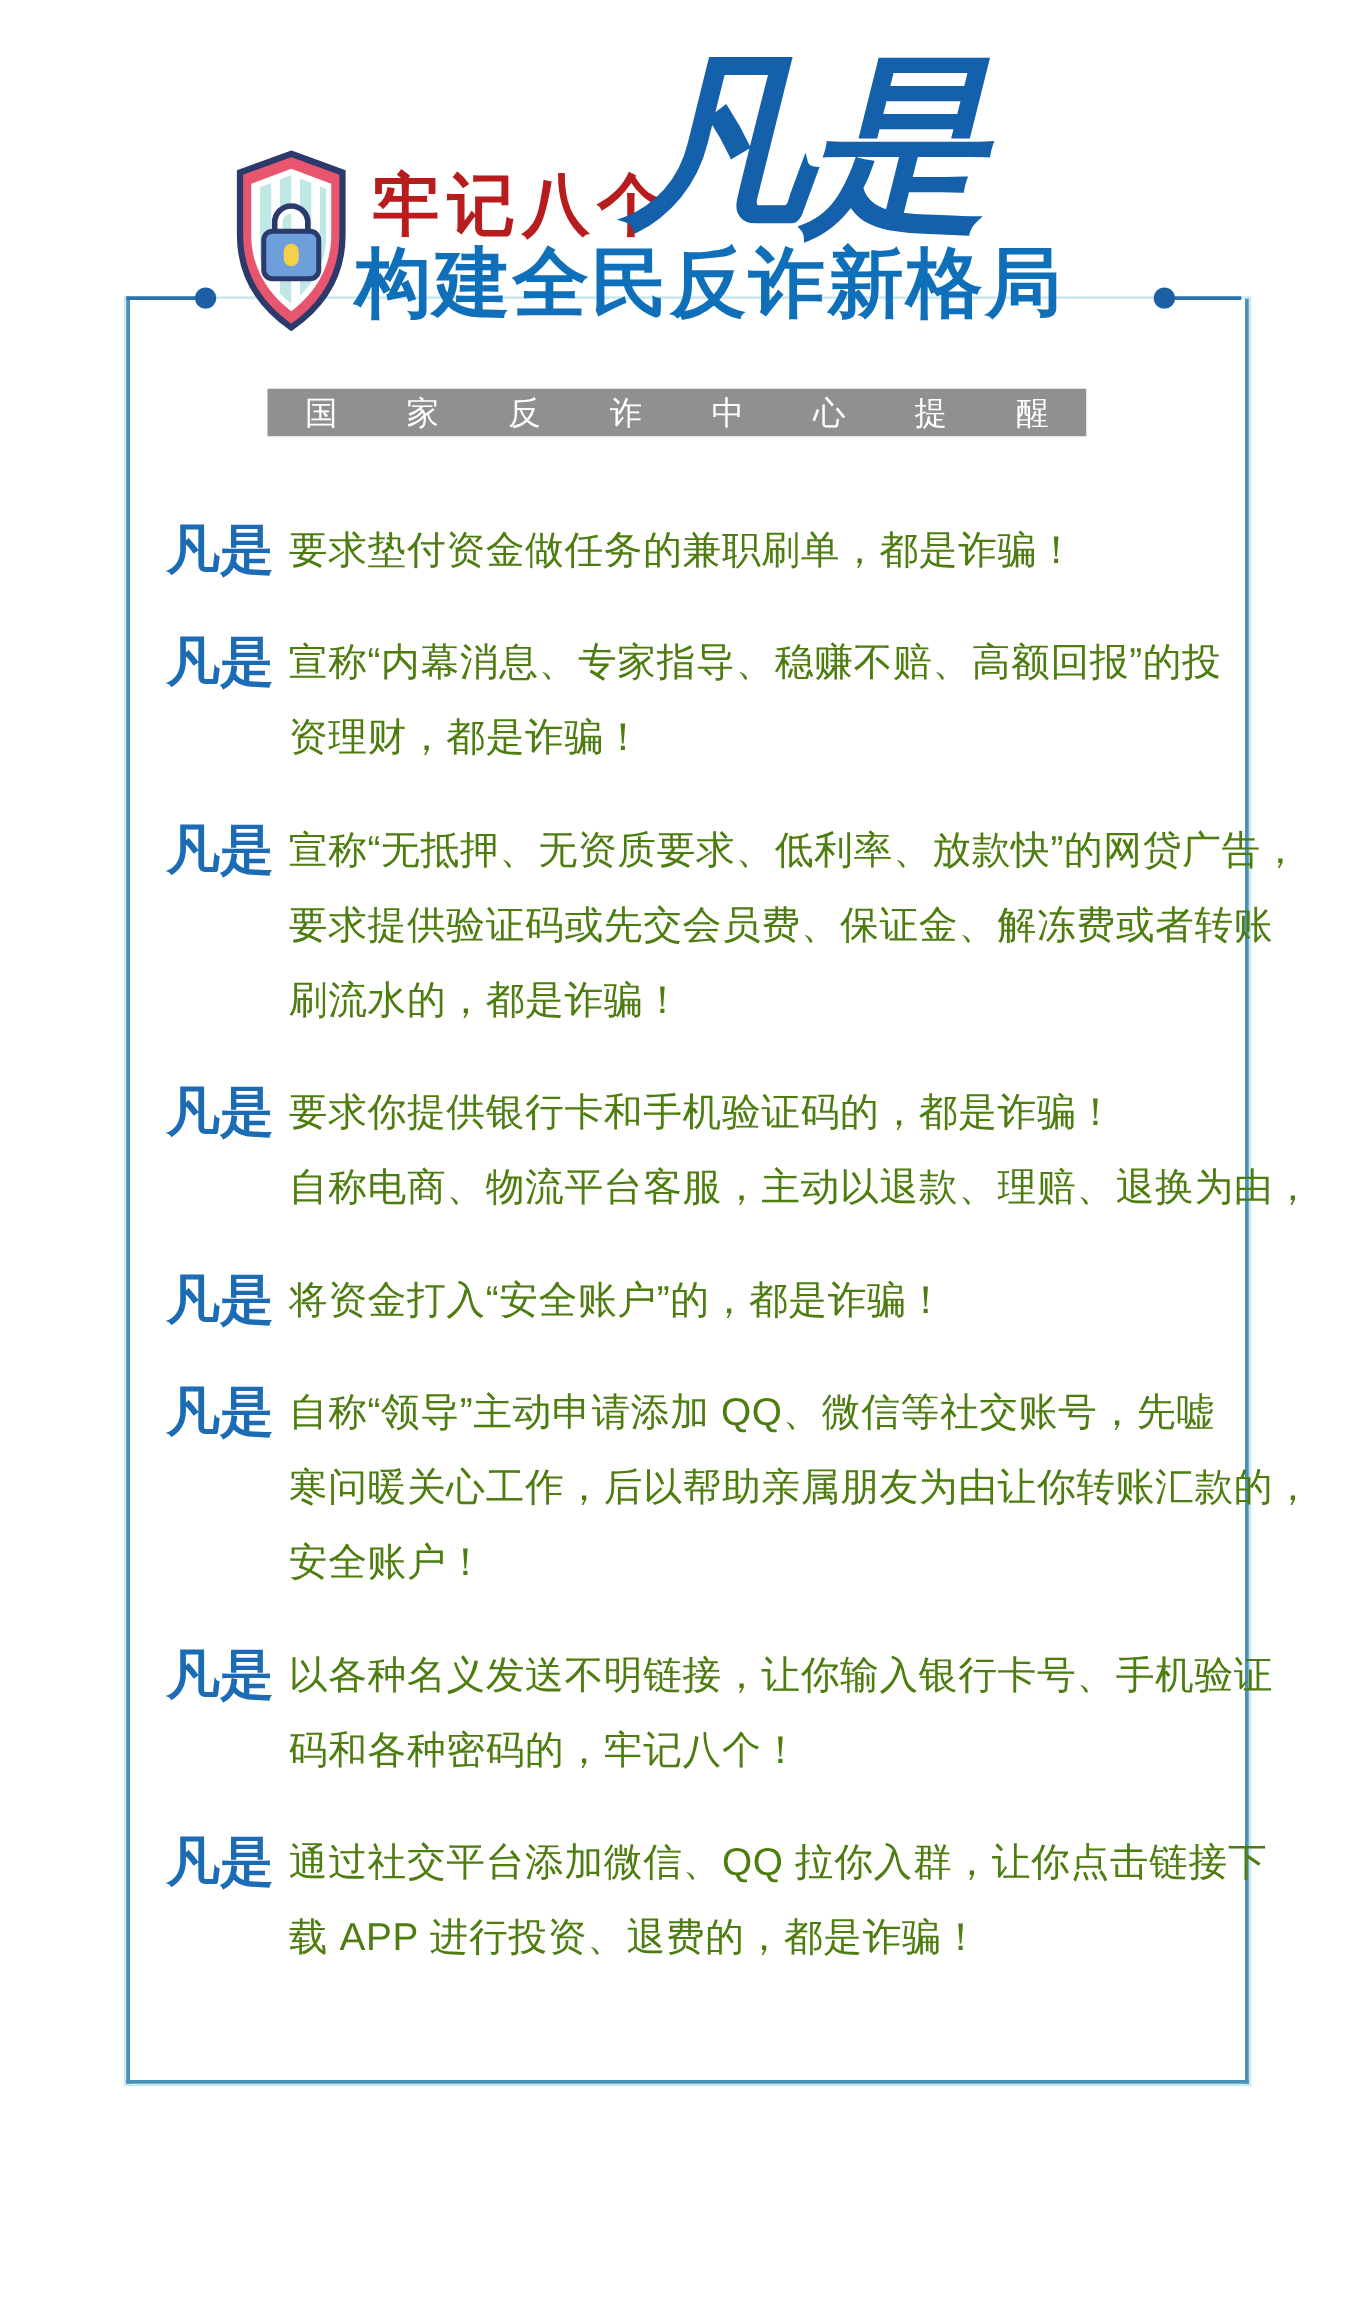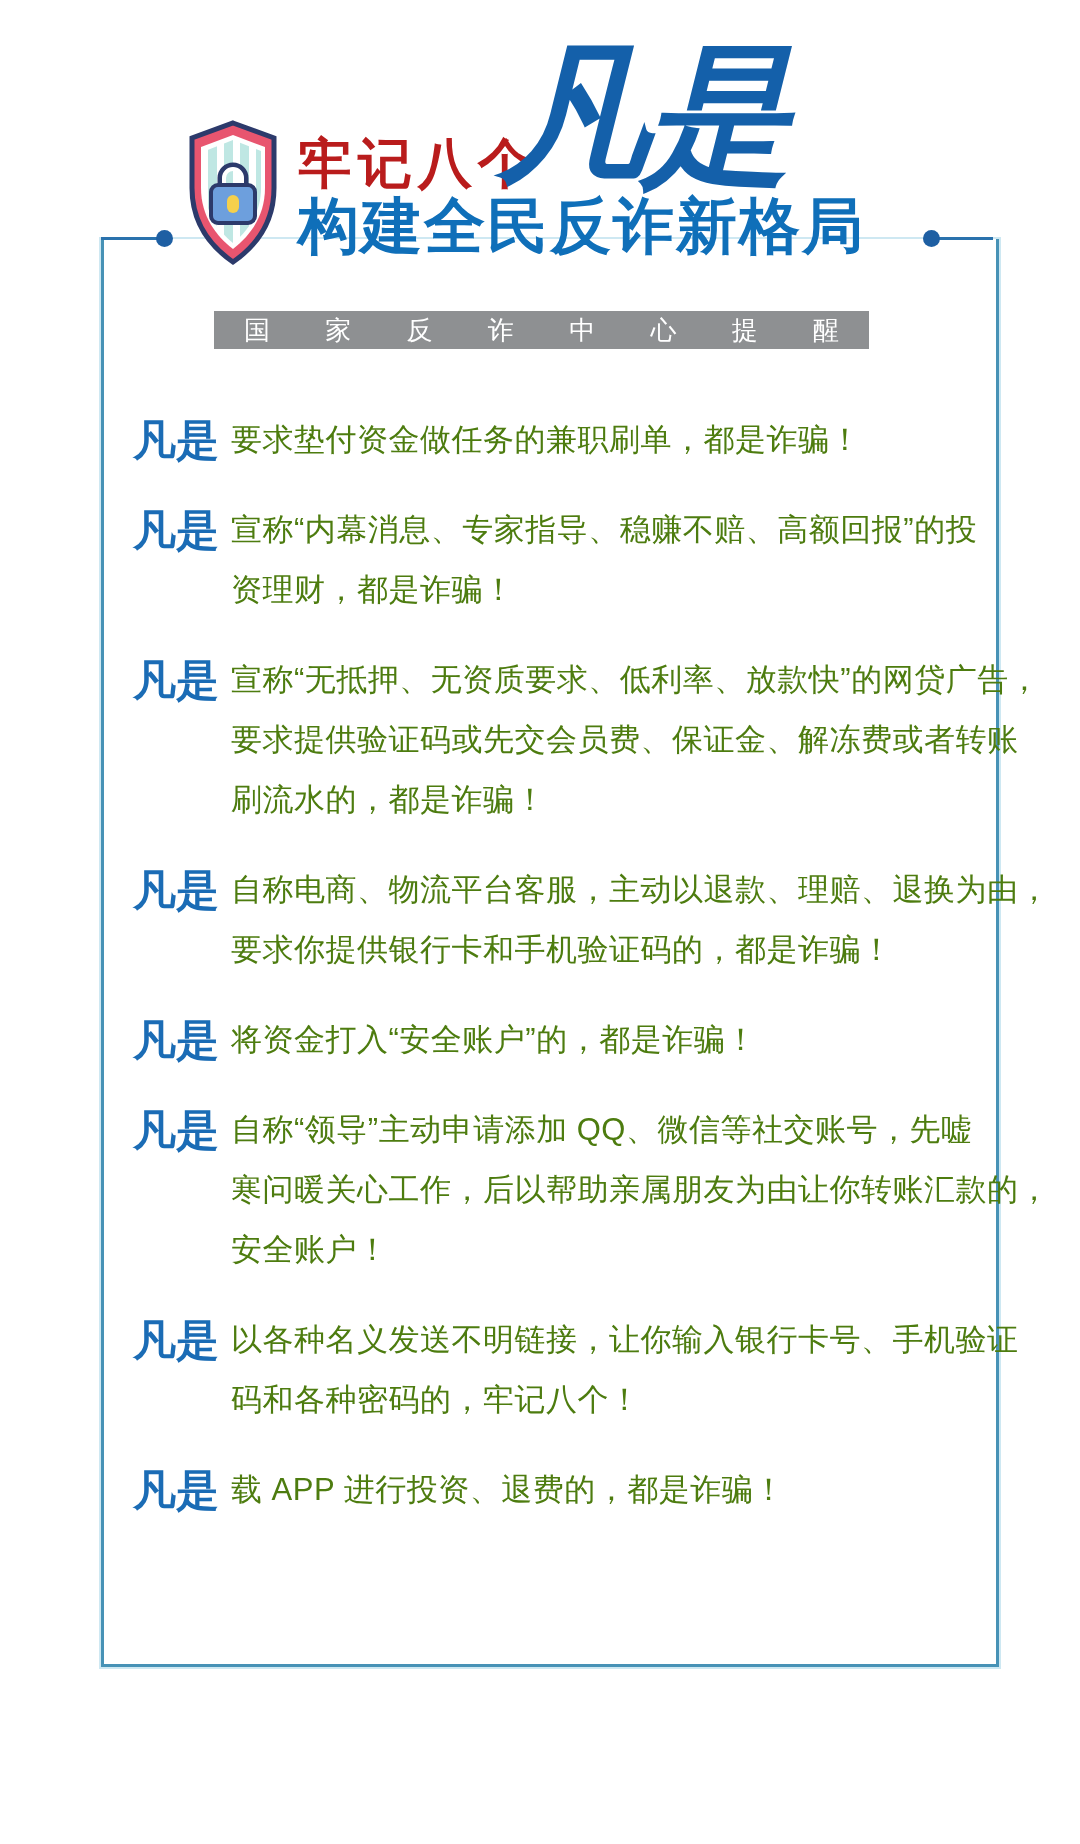--- a/index.html
+++ b/index.html
@@ -16,21 +16,21 @@
   .frame-dot{position:absolute;top:230px;width:17px;height:17px;border-radius:50%;background:#1e5fa3;}
   .dot-left{left:156px;}
   .dot-right{left:923px;}
 
   
   .shield{position:absolute;left:182px;top:118px;}
   .title-prefix{position:absolute;left:298px;top:128px;font-size:54px;font-weight:700;
                 color:#b91c1c;letter-spacing:6px;}
   .title-calli{position:absolute;left:498px;top:40px;font-size:150px;font-weight:800;
                font-style:italic;color:#1460aa;letter-spacing:-6px;line-height:1;}
-  .title-main{position:absolute;left:298px;top:186px;font-size:61px;font-weight:800;
+  .title-main{position:absolute;left:284px;top:186px;font-size:61px;font-weight:800;
               color:#0f6fb9;letter-spacing:2px;}
 
   
   .ribbon{position:absolute;left:214px;top:311px;width:655px;height:38px;background:#8e9092;
           display:flex;align-items:center;}
   .ribbon-inner{display:flex;justify-content:space-between;width:100%;padding:0 30px;box-sizing:border-box;}
   .ribbon-inner span{color:#ffffff;font-size:26px;line-height:1;}
 
   
   .items{position:absolute;left:133px;top:410px;width:830px;}
@@ -114,22 +114,22 @@
       <div class="item-body">
           <div class="item-line">宣称“无抵押、无资质要求、低利率、放款快”的网贷广告，</div>
           <div class="item-line">要求提供验证码或先交会员费、保证金、解冻费或者转账</div>
           <div class="item-line">刷流水的，都是诈骗！</div>
         </div>
     </div>
 
     <div class="item">
       <div class="item-label">凡是</div>
       <div class="item-body">
+          <div class="item-line">要求你提供银行卡和手机验证码的，都是诈骗！</div>
           <div class="item-line">自称电商、物流平台客服，主动以退款、理赔、退换为由，</div>
-          <div class="item-line">要求你提供银行卡和手机验证码的，都是诈骗！</div>
         </div>
     </div>
 
     <div class="item">
       <div class="item-label">凡是</div>
       <div class="item-body">
           <div class="item-line">将资金打入“安全账户”的，都是诈骗！</div>
         </div>
     </div>
 
@@ -146,18 +146,19 @@
       <div class="item-label">凡是</div>
       <div class="item-body">
           <div class="item-line">以各种名义发送不明链接，让你输入银行卡号、手机验证</div>
           <div class="item-line">码和各种密码的，牢记八个！</div>
         </div>
     </div>
 
     <div class="item">
       <div class="item-label">凡是</div>
       <div class="item-body">
+          <div class="item-line">通过社交平台添加微信、QQ 拉你入群，让你点击链接下</div>
           <div class="item-line">载 APP 进行投资、退费的，都是诈骗！</div>
         </div>
     </div>
   </div>
 
 </div>
 
 </body></html>

